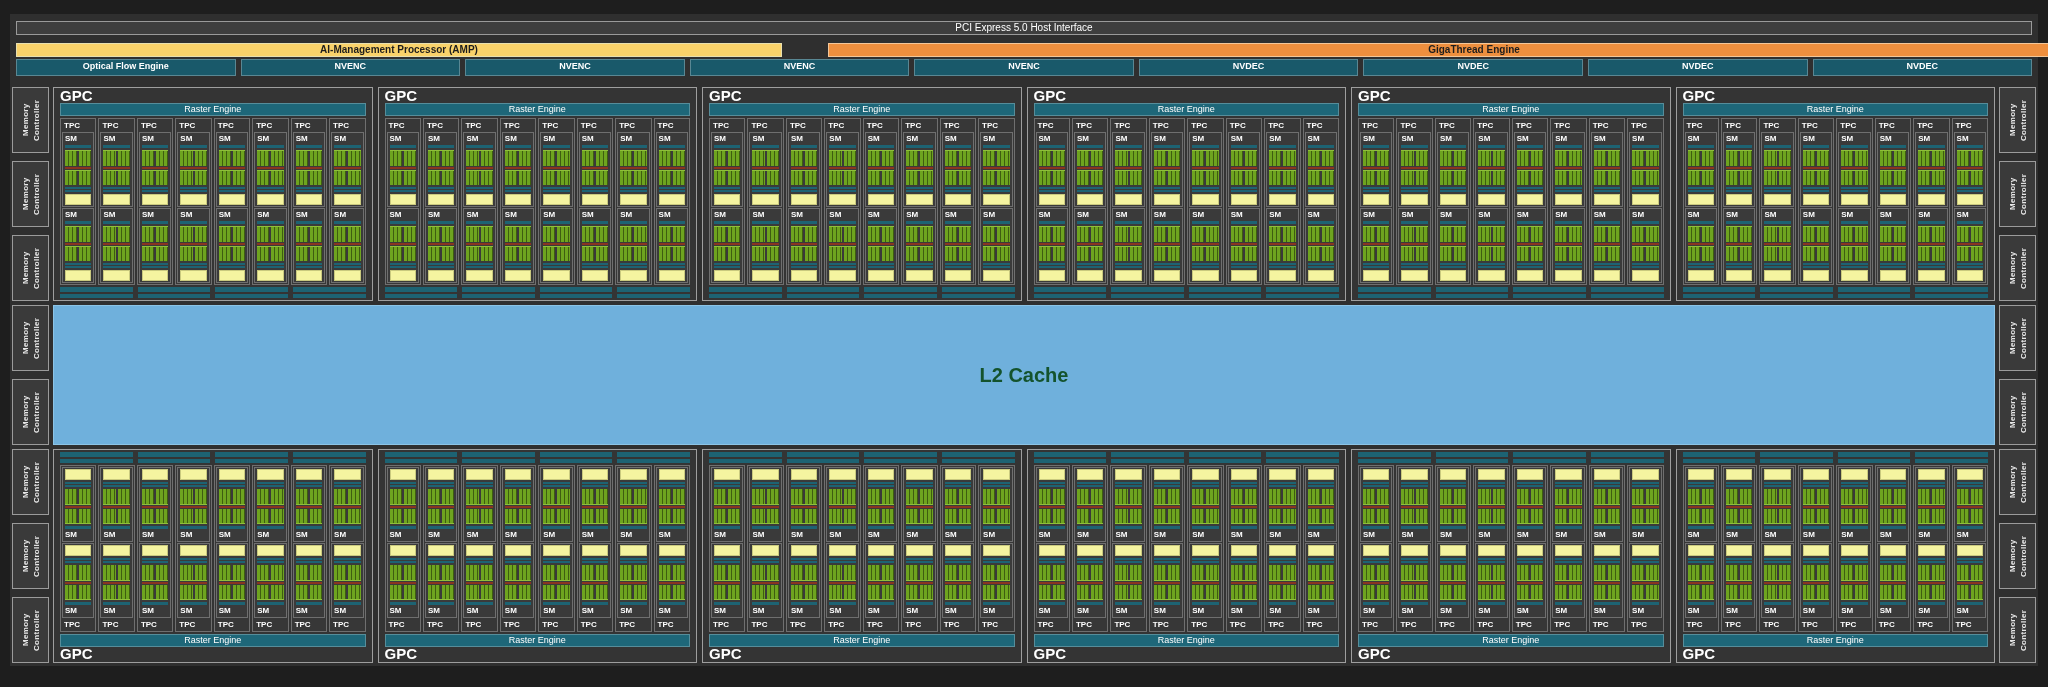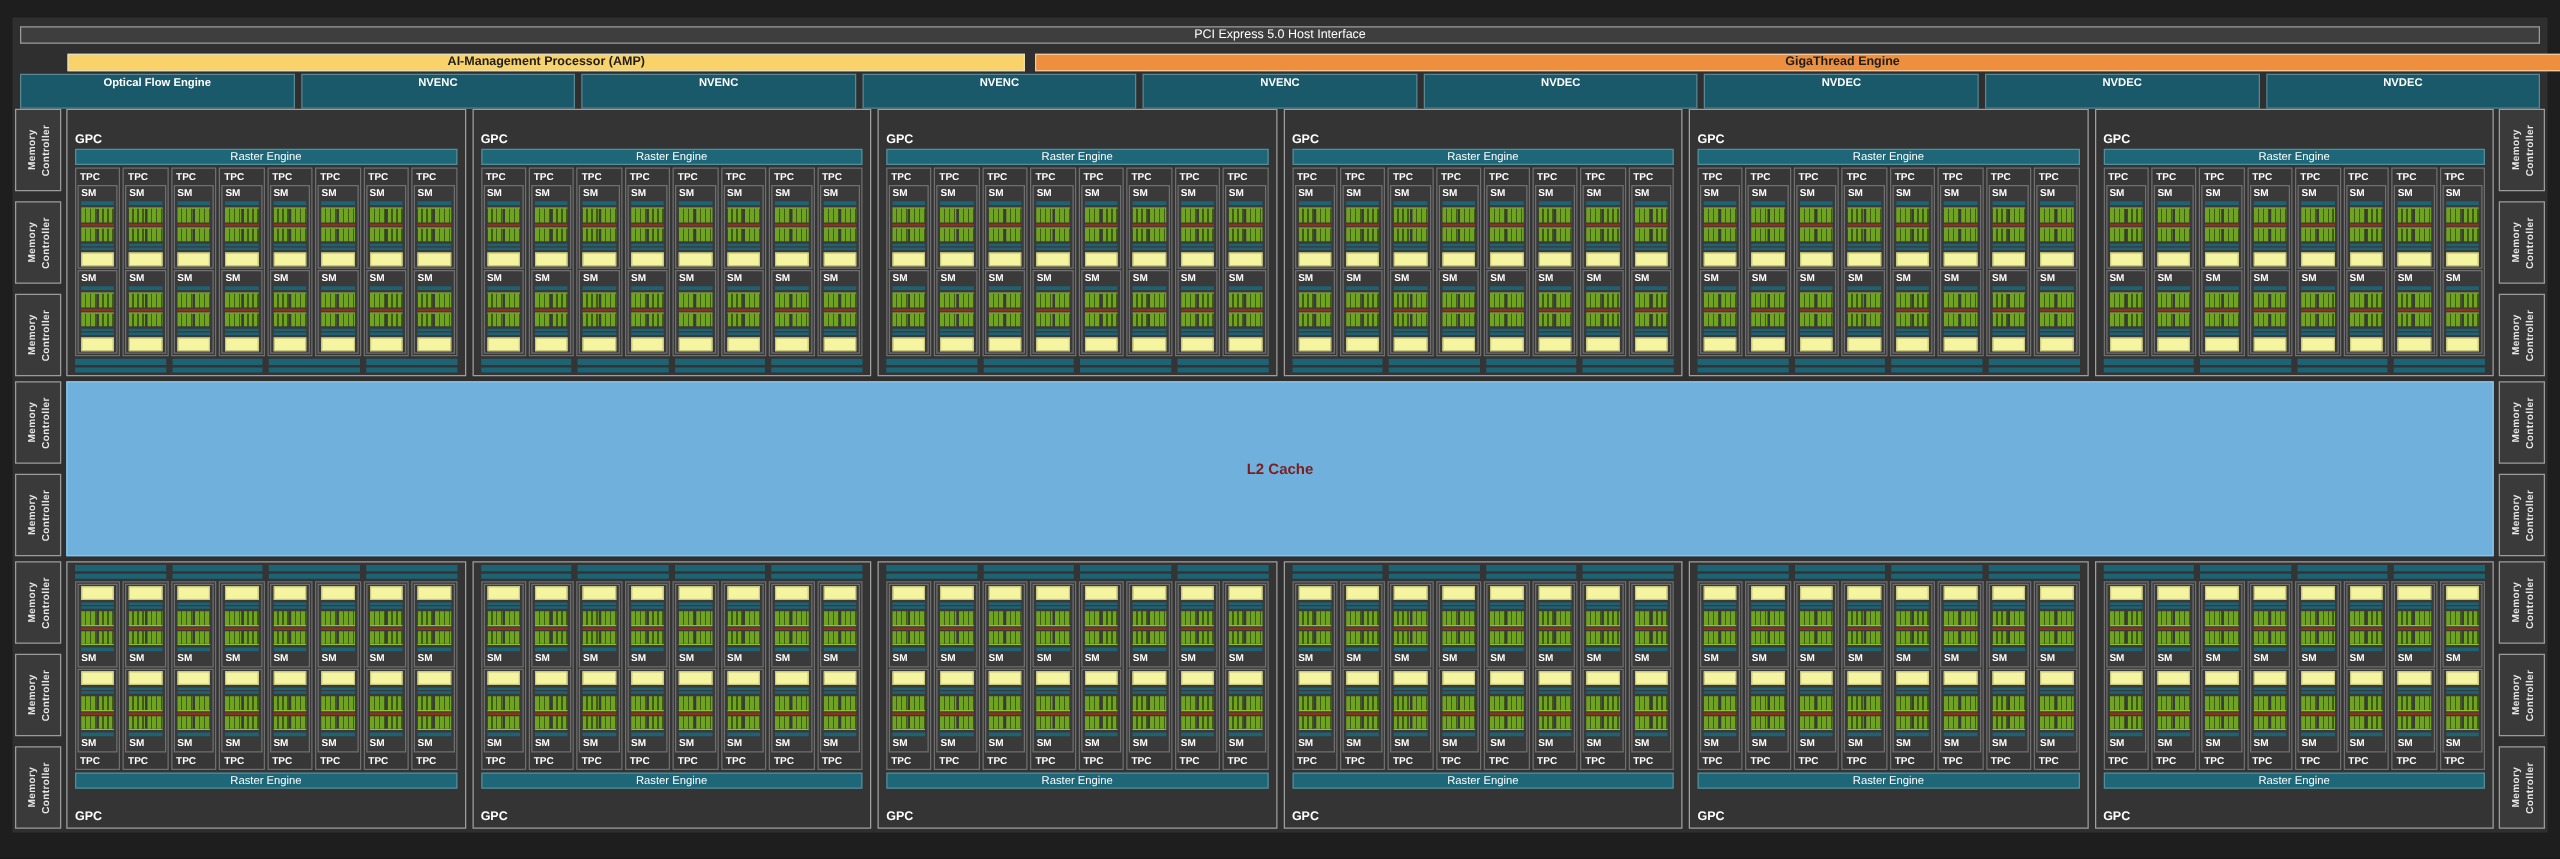--- a/index.html
+++ b/index.html
@@ -5,50 +5,50 @@
   html,body{margin:0;padding:0;background:#161616;}
   .stage{position:relative;width:2048px;height:687px;background:#1e1e1e;overflow:hidden;
          font-family:"Liberation Sans","DejaVu Sans",sans-serif;padding-left:43px;}
   .panel{position:absolute;left:10px;top:14px;width:2028px;height:652px;background:#2f2f2f;}
 
   
   .bar{position:absolute;box-sizing:border-box;text-align:center;font-weight:bold;}
   .pcie{left:6px;top:7px;width:2016px;height:14px;background:var(--pcie_bg);
         border:1px solid #9a9a9a;color:#fff;font-weight:normal;font-size:10px;line-height:12px;}
   .amp{left:6px;top:29px;width:766px;height:14px;background:var(--amp_bg);
-       border:1px solid #e8e0b0;color:#1d1d1d;font-size:10px;line-height:12px;margin-left:38px;}
+       border:1px solid #e8e0b0;color:#1d1d1d;font-size:10px;line-height:12px;}
   .gt{left:818px;top:29px;width:1292px;height:14px;background:var(--gigathread_bg);
       border:1px solid #f3c79a;color:#1d1d1d;font-size:10px;line-height:12px;}
 
-  .engine-row{position:absolute;left:6px;top:45px;width:2016px;height:28px;display:flex;gap:5px;}
+  .engine-row{position:absolute;left:6px;top:45px;width:2016px;height:17px;display:flex;gap:5px;}
   .engine-box{flex:1;background:var(--engine_teal);border:1px solid rgba(255,255,255,.28);
               box-sizing:border-box;color:#fff;font-weight:bold;font-size:9px;
               text-align:center;line-height:12px;}
 
   
   .mc-col{position:absolute;top:73px;width:37px;height:576px;display:flex;flex-direction:column;}
   .mc-col.left{left:2px;} .mc-col.right{left:1989px;}
   .mc-zone{display:flex;flex-direction:column;justify-content:space-between;}
   .z-top,.z-bot{height:214px;} .z-mid{height:140px;margin:4px 0;}
   .mc-box{height:66px;background:#3a3a3a;border:1px solid #9b9b9b;box-sizing:border-box;
           display:flex;align-items:center;justify-content:center;}
   .mc-box span{writing-mode:vertical-rl;transform:rotate(180deg);color:#e8e8e8;
                font-size:8px;font-weight:bold;line-height:11px;text-align:center;letter-spacing:.3px;}
 
   
   .l2{position:absolute;left:43px;top:291px;width:1942px;height:140px;background:var(--l2_blue);
       border:1px solid #8cc4e6;box-sizing:border-box;display:flex;align-items:center;
-      justify-content:center;color:#7f1d1d;font-weight:bold;font-size:12px;}
+      justify-content:center;color:#14532d;font-weight:bold;font-size:20px;}
 
   
   .gpc-row{position:absolute;left:43px;width:1942px;height:214px;display:flex;gap:5px;}
   .gpc-row.top{top:73px;} .gpc-row.bottom{top:435px;}
   .gpc{flex:1;box-sizing:border-box;border:1px solid #9e9e9e;background:#343434;
        padding:2px 6px;display:flex;flex-direction:column;min-width:0;}
-  .gpc-label{height:12px;color:#fff;font-weight:bold;font-size:10px;line-height:12px;margin-top:16px;}
+  .gpc-label{height:12px;color:#fff;font-weight:bold;font-size:15px;line-height:12px;}
   .raster{height:13px;background:var(--raster_teal);border:1px solid rgba(255,255,255,.25);
           box-sizing:border-box;color:#fff;font-weight:normal;font-size:9px;text-align:center;
           line-height:11px;margin:1px 0 2px;}
   .tpc-row{flex:1;display:flex;gap:2px;min-height:0;}
   .tpc{flex:1;border:1px solid #6f6f6f;background:#373737;box-sizing:border-box;
        padding:1px;display:flex;flex-direction:column;min-width:0;}
   .tpc-label{height:11px;color:#fff;font-weight:bold;font-size:8px;line-height:11px;padding-left:2px;}
   .sm{flex:1;border:1px solid #6f6f6f;background:var(--sm_bg);box-sizing:border-box;
       margin-top:1px;padding:1px 2px;display:flex;flex-direction:column;min-width:0;min-height:0;}
   .sm-label{height:10px;color:#fff;font-weight:bold;font-size:8px;line-height:10px;}

